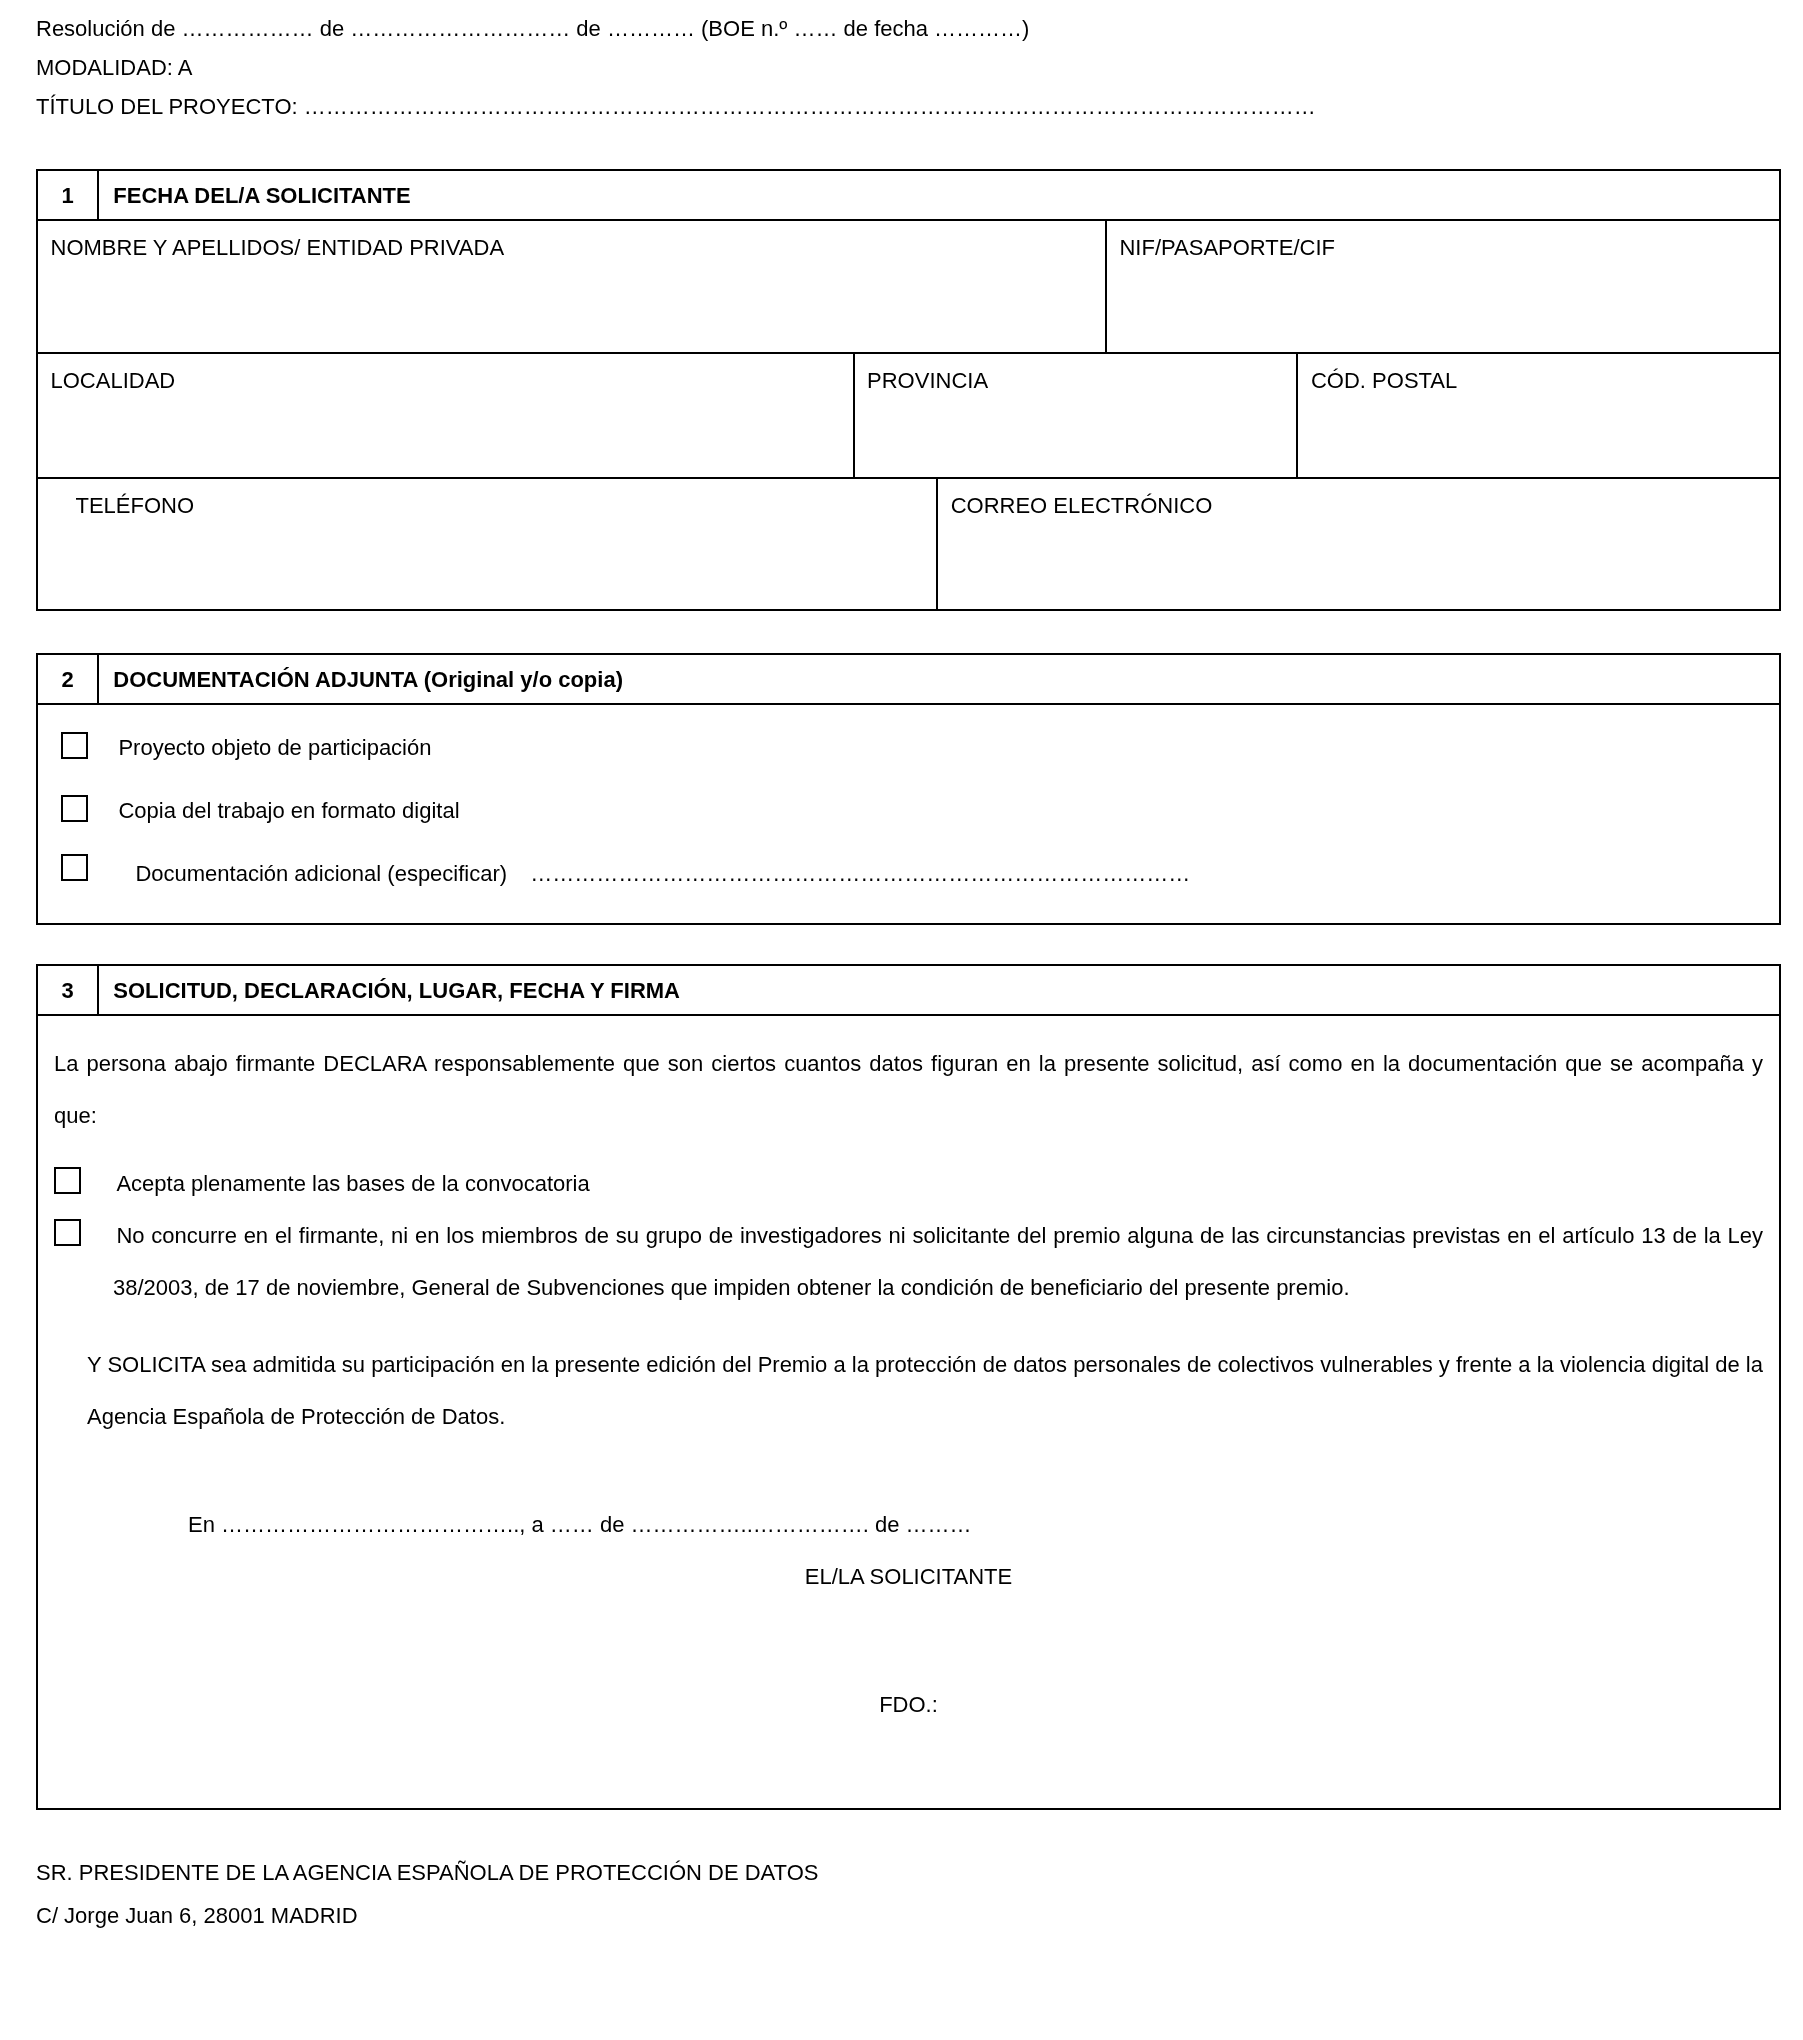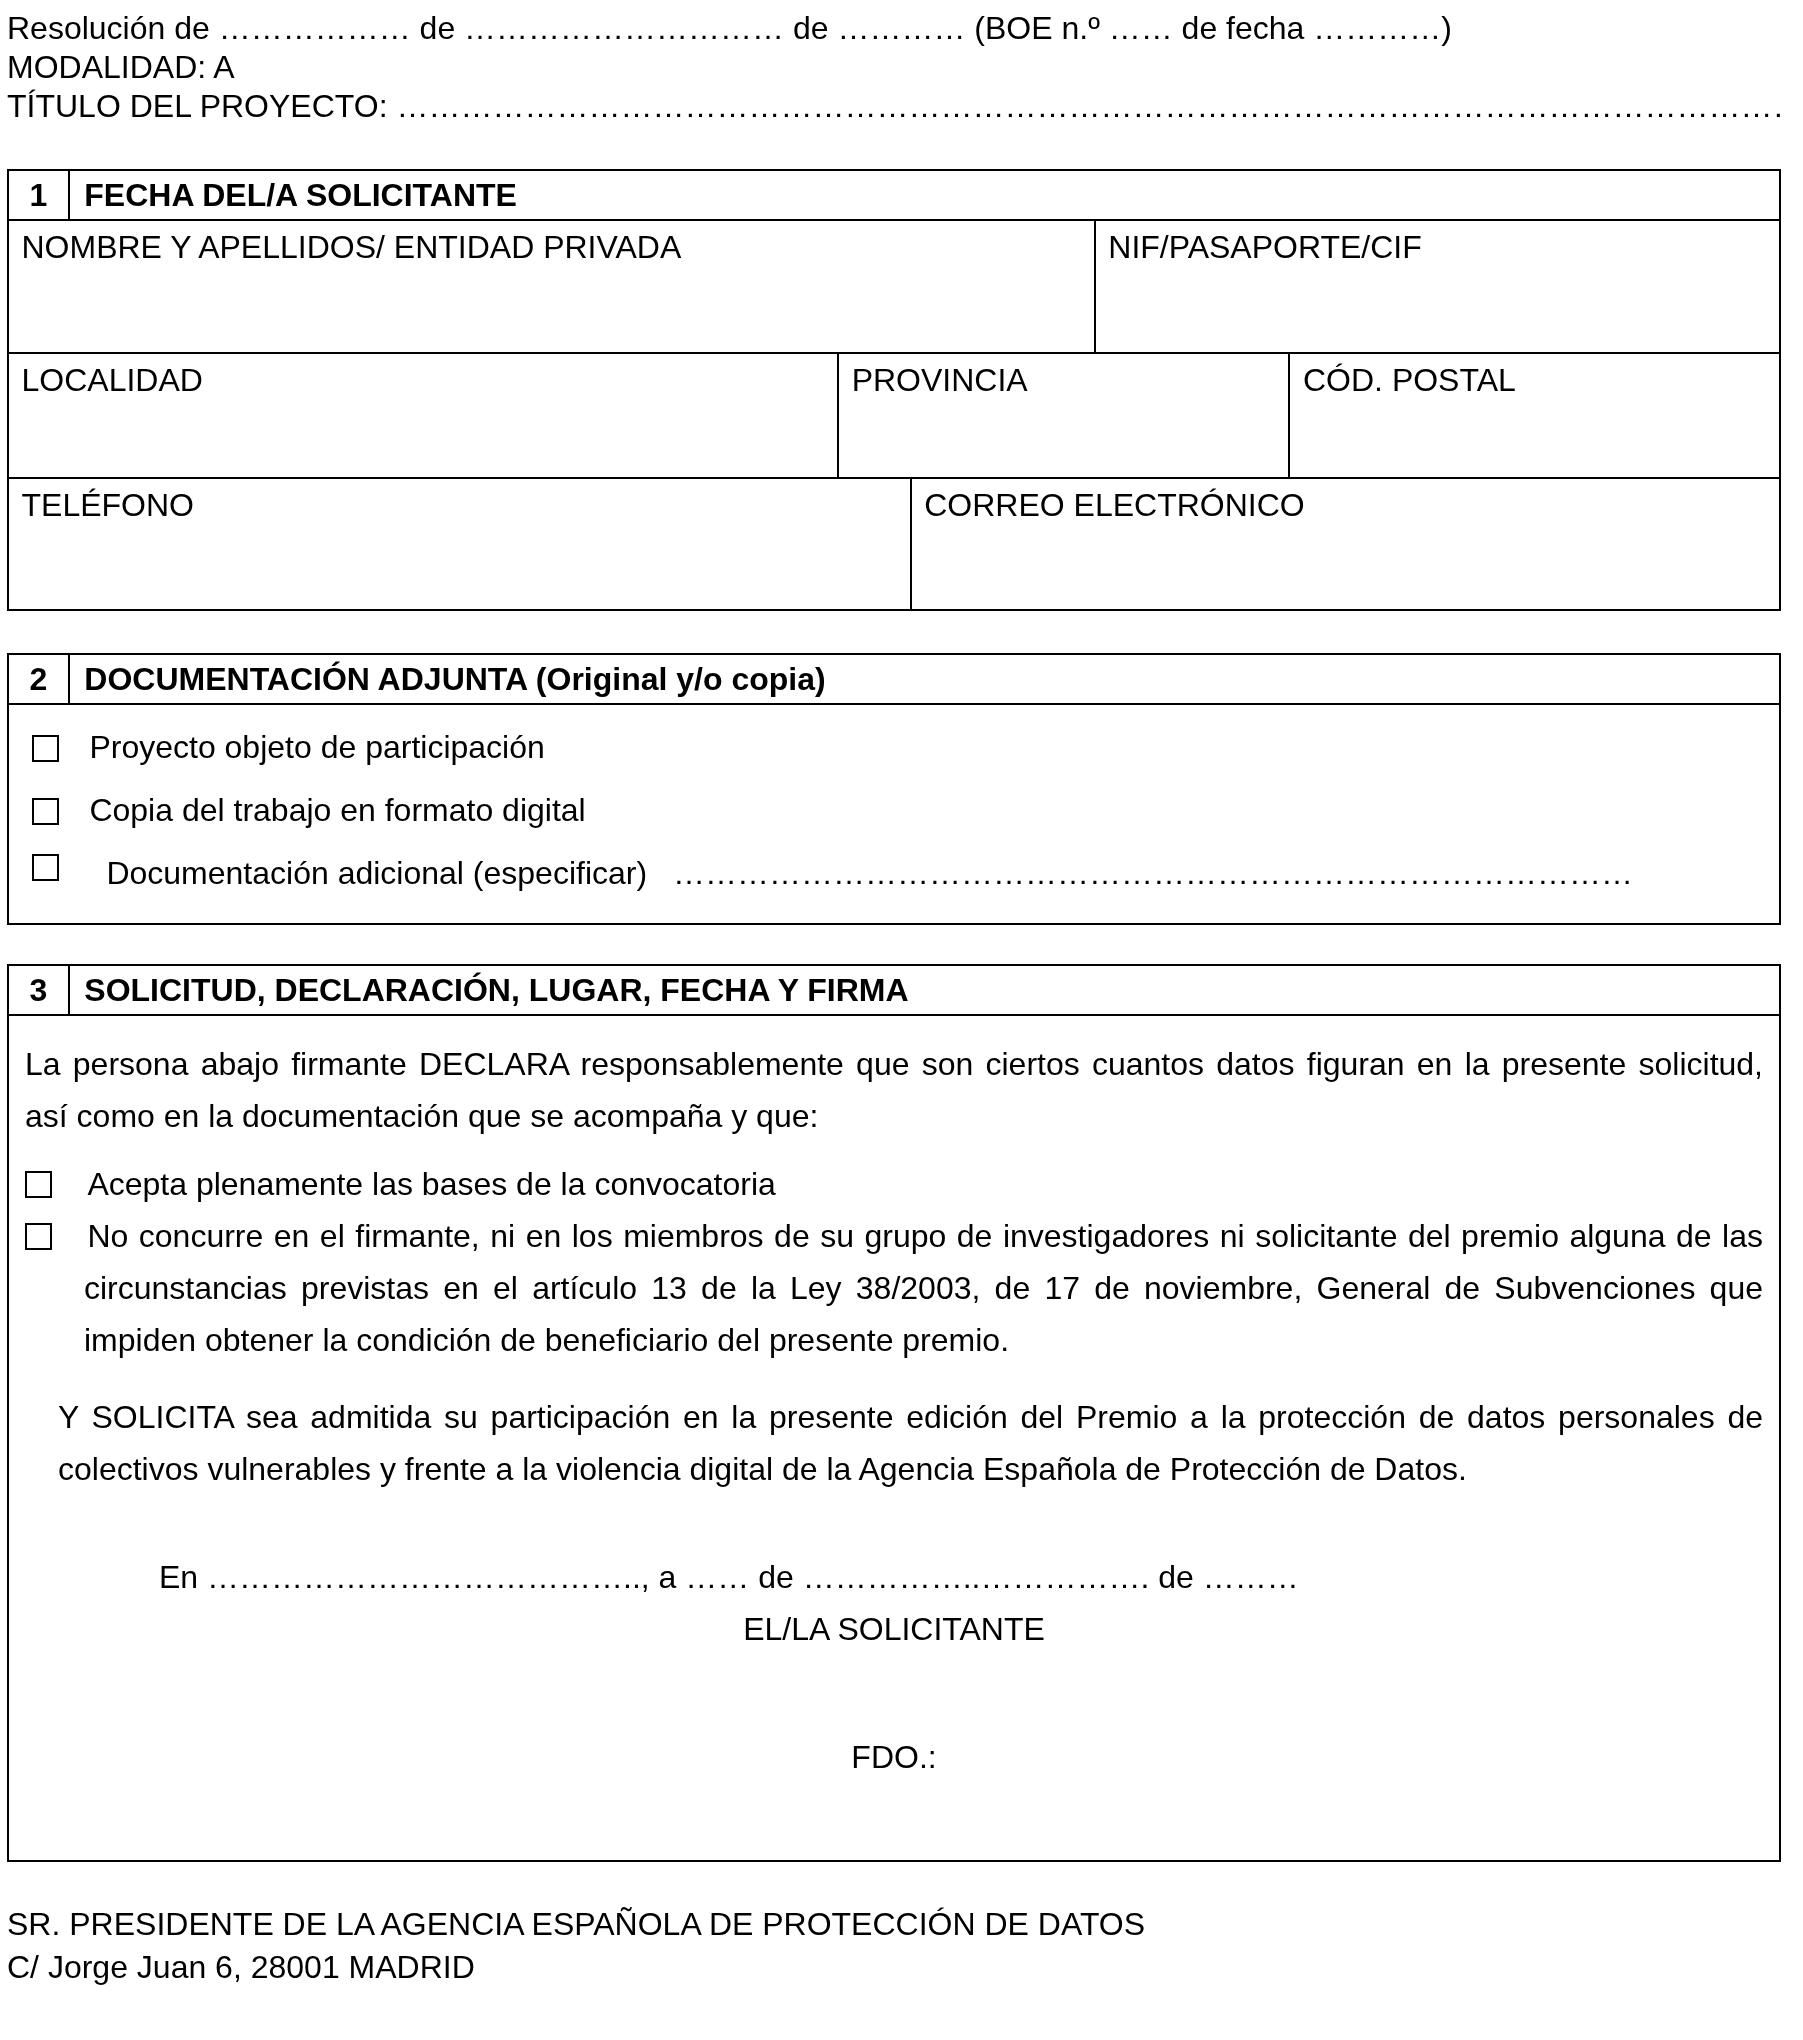--- a/index.html
+++ b/index.html
@@ -1,43 +1,43 @@
 <!DOCTYPE html>
 <html lang="es" style="font-size:14.3px"><head>
 <meta charset="utf-8">
 <style>
   html,body { margin:0; padding:0; background:#ffffff; }
   .page {
     position:relative;
     width:1804px; height:2040px;
     box-sizing:border-box;
-    padding:9px 23px 0 7px;
+    padding:9px 23px 0 36px;
     font-family:"Liberation Sans","DejaVu Sans",sans-serif;
-    font-size:32px; line-height:39px; color:#000;
+    font-size:22px; line-height:39px; color:#000;
     overflow:hidden; background:#fff;
   }
   .intro div { white-space:nowrap; overflow:hidden; }
   .flexline { display:flex; }
   .dots-fill { flex:1 1 auto; white-space:nowrap; overflow:hidden; }
 
   .box { border:2.7px solid #000; box-sizing:border-box; }
   .box1 { margin-top:43px; }
   .box2 { margin-top:42px; }
   .box3 { margin-top:39px; }
 
   .box-header { display:flex; align-items:stretch; border-bottom:2.7px solid #000; font-weight:bold; }
   .box-num {
     width:59px; flex:0 0 59px;
     display:flex; align-items:center; justify-content:center;
     border-right:2.7px solid #000;
   }
   .box-title { padding:4.5px 0 4.5px 14.3px; display:flex; align-items:center; }
 
   .r { display:flex; border-bottom:2.7px solid #000; box-sizing:border-box; }
-  .r.last { border-bottom:none; }
+  .r.last { border-bottom:none;margin-left:25px; }
   .c { box-sizing:border-box; padding:7.2px 12.5px; border-right:2.7px solid #000; overflow:hidden; }
   .c.cl { border-right:none; }
 
   .h148 { height:133px; } .h150 { height:134px; } .h140 { height:125px;justify-content:flex-end; } .h145 { height:130px; }
 
   .box2-body { padding:23px 18px 30px 18px; }
   .chk-item { margin-bottom:24px; white-space:nowrap; overflow:hidden; }
   .chk-item:last-child { margin-bottom:0;gap:17px; }
   .chk-item.flexline { white-space:normal; }
   .cb {

